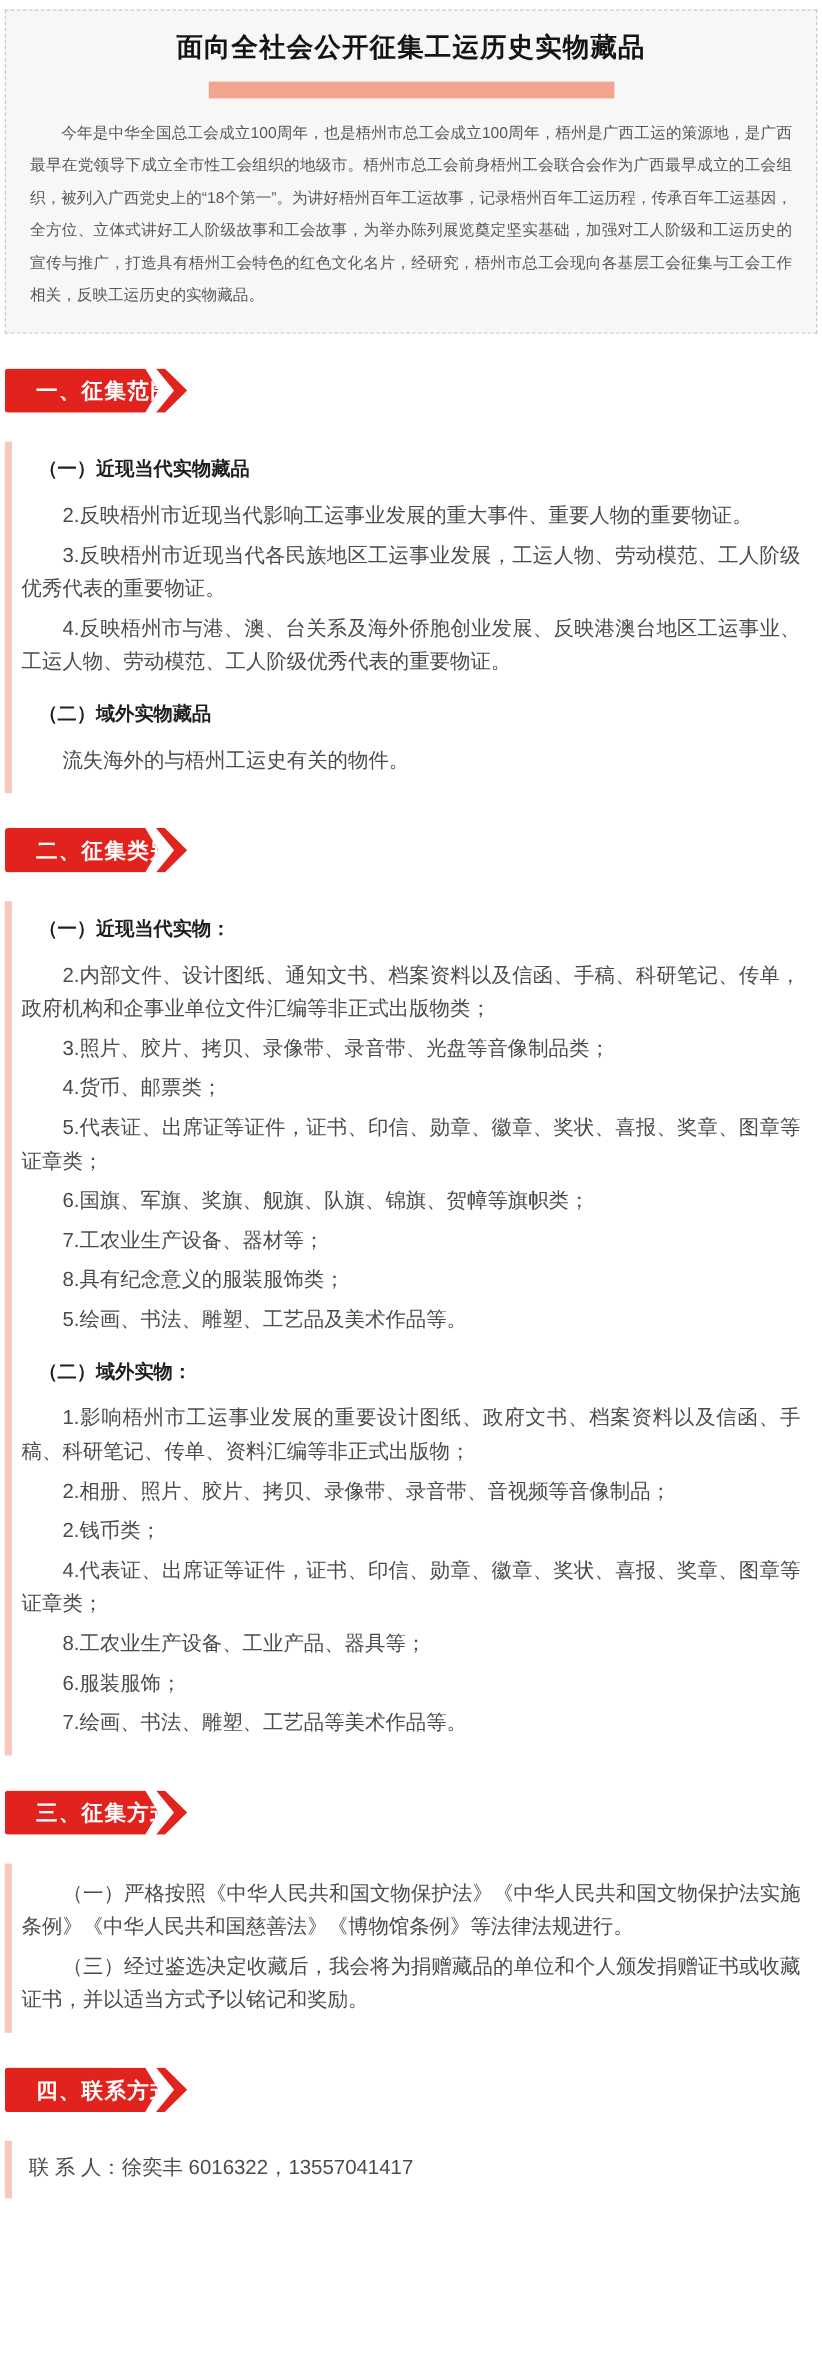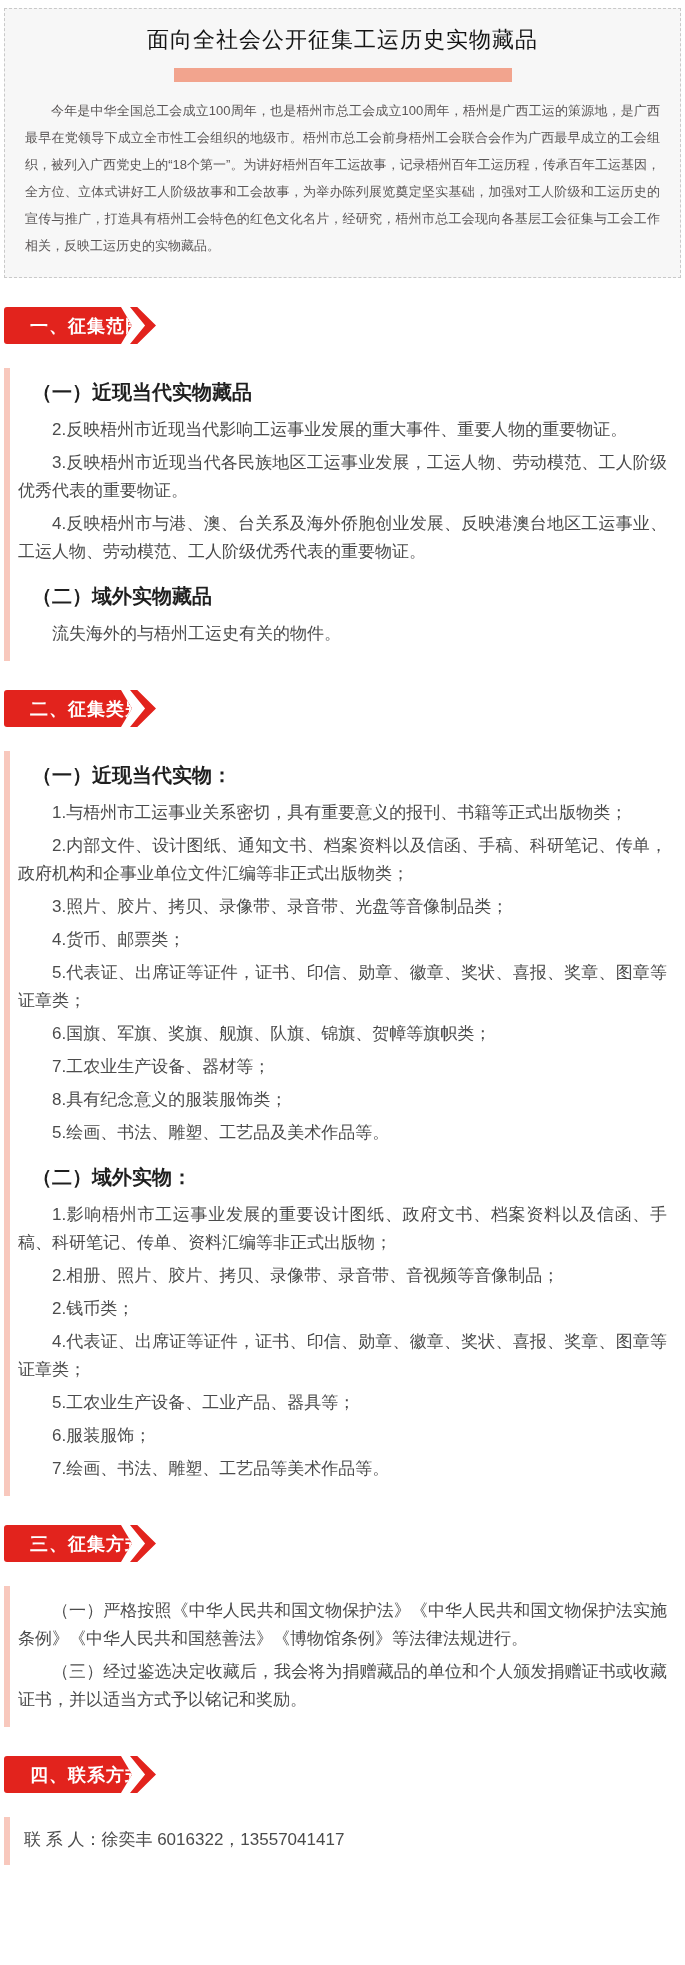--- a/index.html
+++ b/index.html
@@ -21,21 +21,21 @@
 
   
   .header-box{
     margin:8px 4px 0 4px;
     background:#f7f7f7;
     border:1px dashed #c9c9c9;
     padding:16px 20px 18px 20px;
   }
   .header-title{
     font-size:22px;
-    font-weight:400;
+    font-weight:700;
     color:#141414;
     text-align:center;
     line-height:30px;
     letter-spacing:1px;
   }
   .title-bar{
     width:338px;height:14px;
     background:var(--bar-salmon);
     margin:13px auto 15px auto;
   }
@@ -74,21 +74,21 @@
     clip-path:polygon(0 0,28% 0,100% 50%,28% 100%,0 100%,58% 50%);
   }
 
   
   .section-content{
     margin:0 8px 0 4px;
     border-left:6px solid var(--stripe-pink);
     padding:6px 10px 8px 8px;
   }
   .block-heading{
-    font-size:20px;
+    font-size:16px;
     font-weight:700;
     color:#1f1f1f;
     line-height:28px;
     margin:16px 0 10px 0;
     padding-left:14px;
   }
   .block-heading:first-child{margin-top:4px;}
   .para{
     font-size:17px;
     line-height:28px;
@@ -134,35 +134,34 @@
       </section>
       <section class="article-section">
         <div class="banner">
           <div class="banner-body">
             <span class="banner-label">二、征集类别</span>
           </div>
           <div class="banner-arrow"></div>
         </div>
         <div class="section-content">
           <h3 class="block-heading">（一）近现当代实物：</h3>
-          <p class="para">1.与梧州市工运事业关系密切，具有重要意义的报刊、书籍等正式出版物类；</p>
           <p class="para">2.内部文件、设计图纸、通知文书、档案资料以及信函、手稿、科研笔记、传单，政府机构和企事业单位文件汇编等非正式出版物类；</p>
           <p class="para">3.照片、胶片、拷贝、录像带、录音带、光盘等音像制品类；</p>
           <p class="para">4.货币、邮票类；</p>
           <p class="para">5.代表证、出席证等证件，证书、印信、勋章、徽章、奖状、喜报、奖章、图章等证章类；</p>
           <p class="para">6.国旗、军旗、奖旗、舰旗、队旗、锦旗、贺幛等旗帜类；</p>
           <p class="para">7.工农业生产设备、器材等；</p>
           <p class="para">8.具有纪念意义的服装服饰类；</p>
           <p class="para">5.绘画、书法、雕塑、工艺品及美术作品等。</p>
           <h3 class="block-heading">（二）域外实物：</h3>
           <p class="para">1.影响梧州市工运事业发展的重要设计图纸、政府文书、档案资料以及信函、手稿、科研笔记、传单、资料汇编等非正式出版物；</p>
           <p class="para">2.相册、照片、胶片、拷贝、录像带、录音带、音视频等音像制品；</p>
           <p class="para">2.钱币类；</p>
           <p class="para">4.代表证、出席证等证件，证书、印信、勋章、徽章、奖状、喜报、奖章、图章等证章类；</p>
-          <p class="para">5.工农业生产设备、工业产品、器具等；</p>
+          <p class="para">8.工农业生产设备、工业产品、器具等；</p>
           <p class="para">6.服装服饰；</p>
           <p class="para">7.绘画、书法、雕塑、工艺品等美术作品等。</p>
         </div>
       </section>
       <section class="article-section">
         <div class="banner">
           <div class="banner-body">
             <span class="banner-label">三、征集方式</span>
           </div>
           <div class="banner-arrow"></div>

